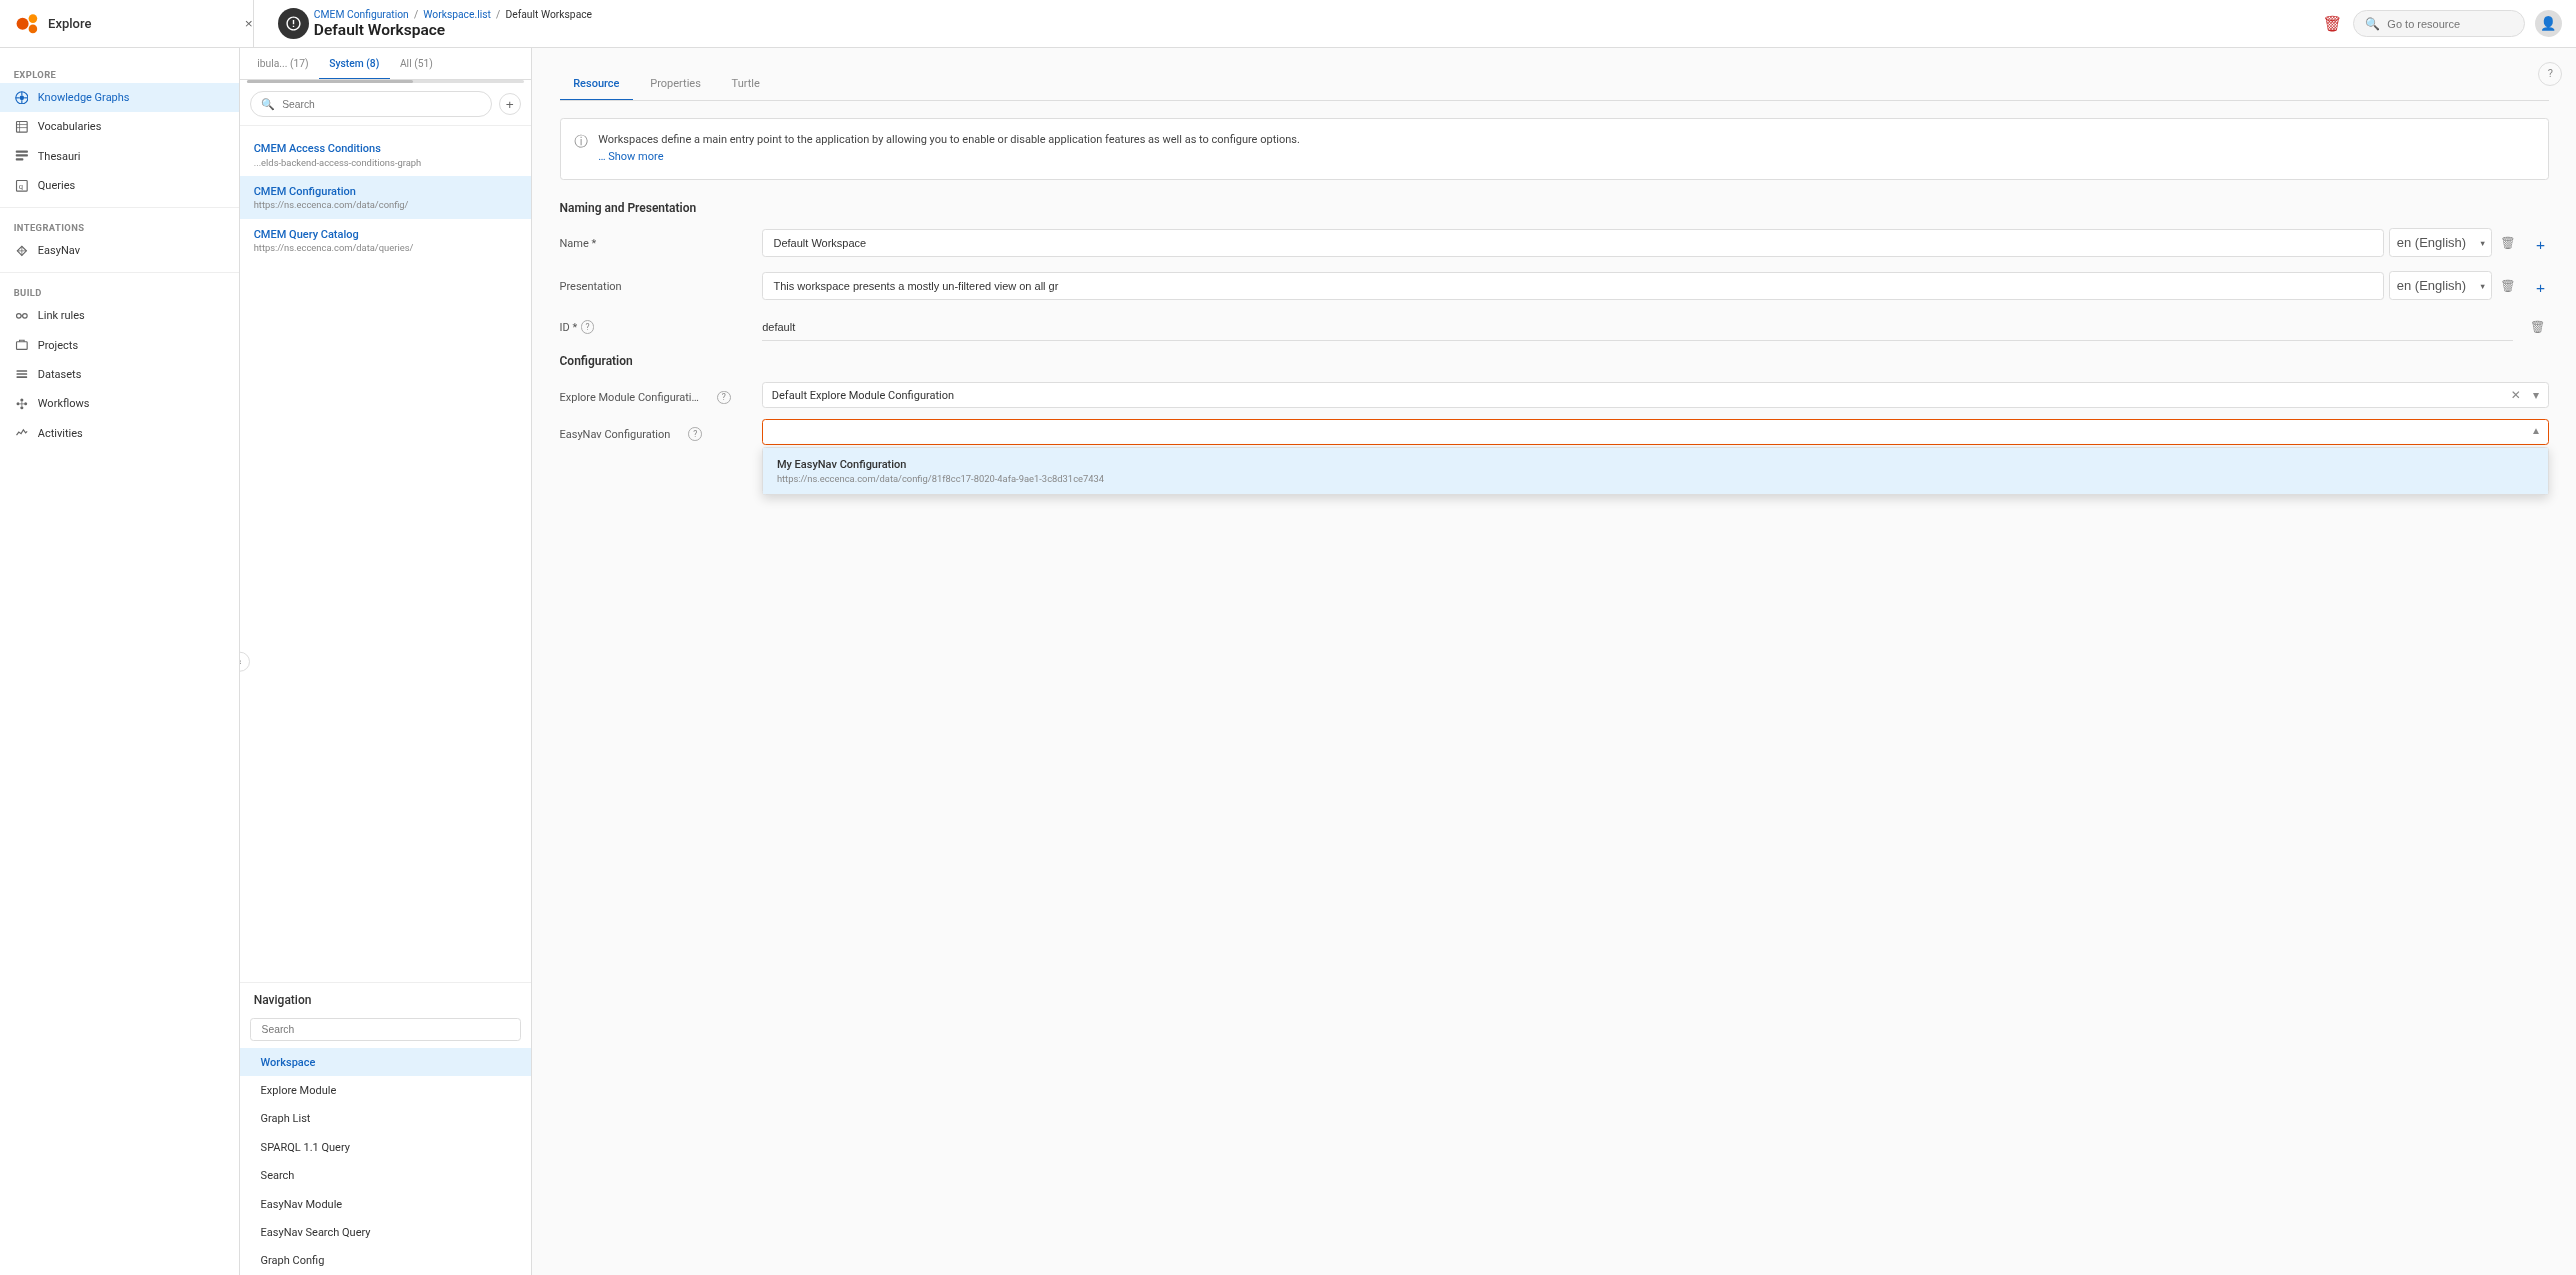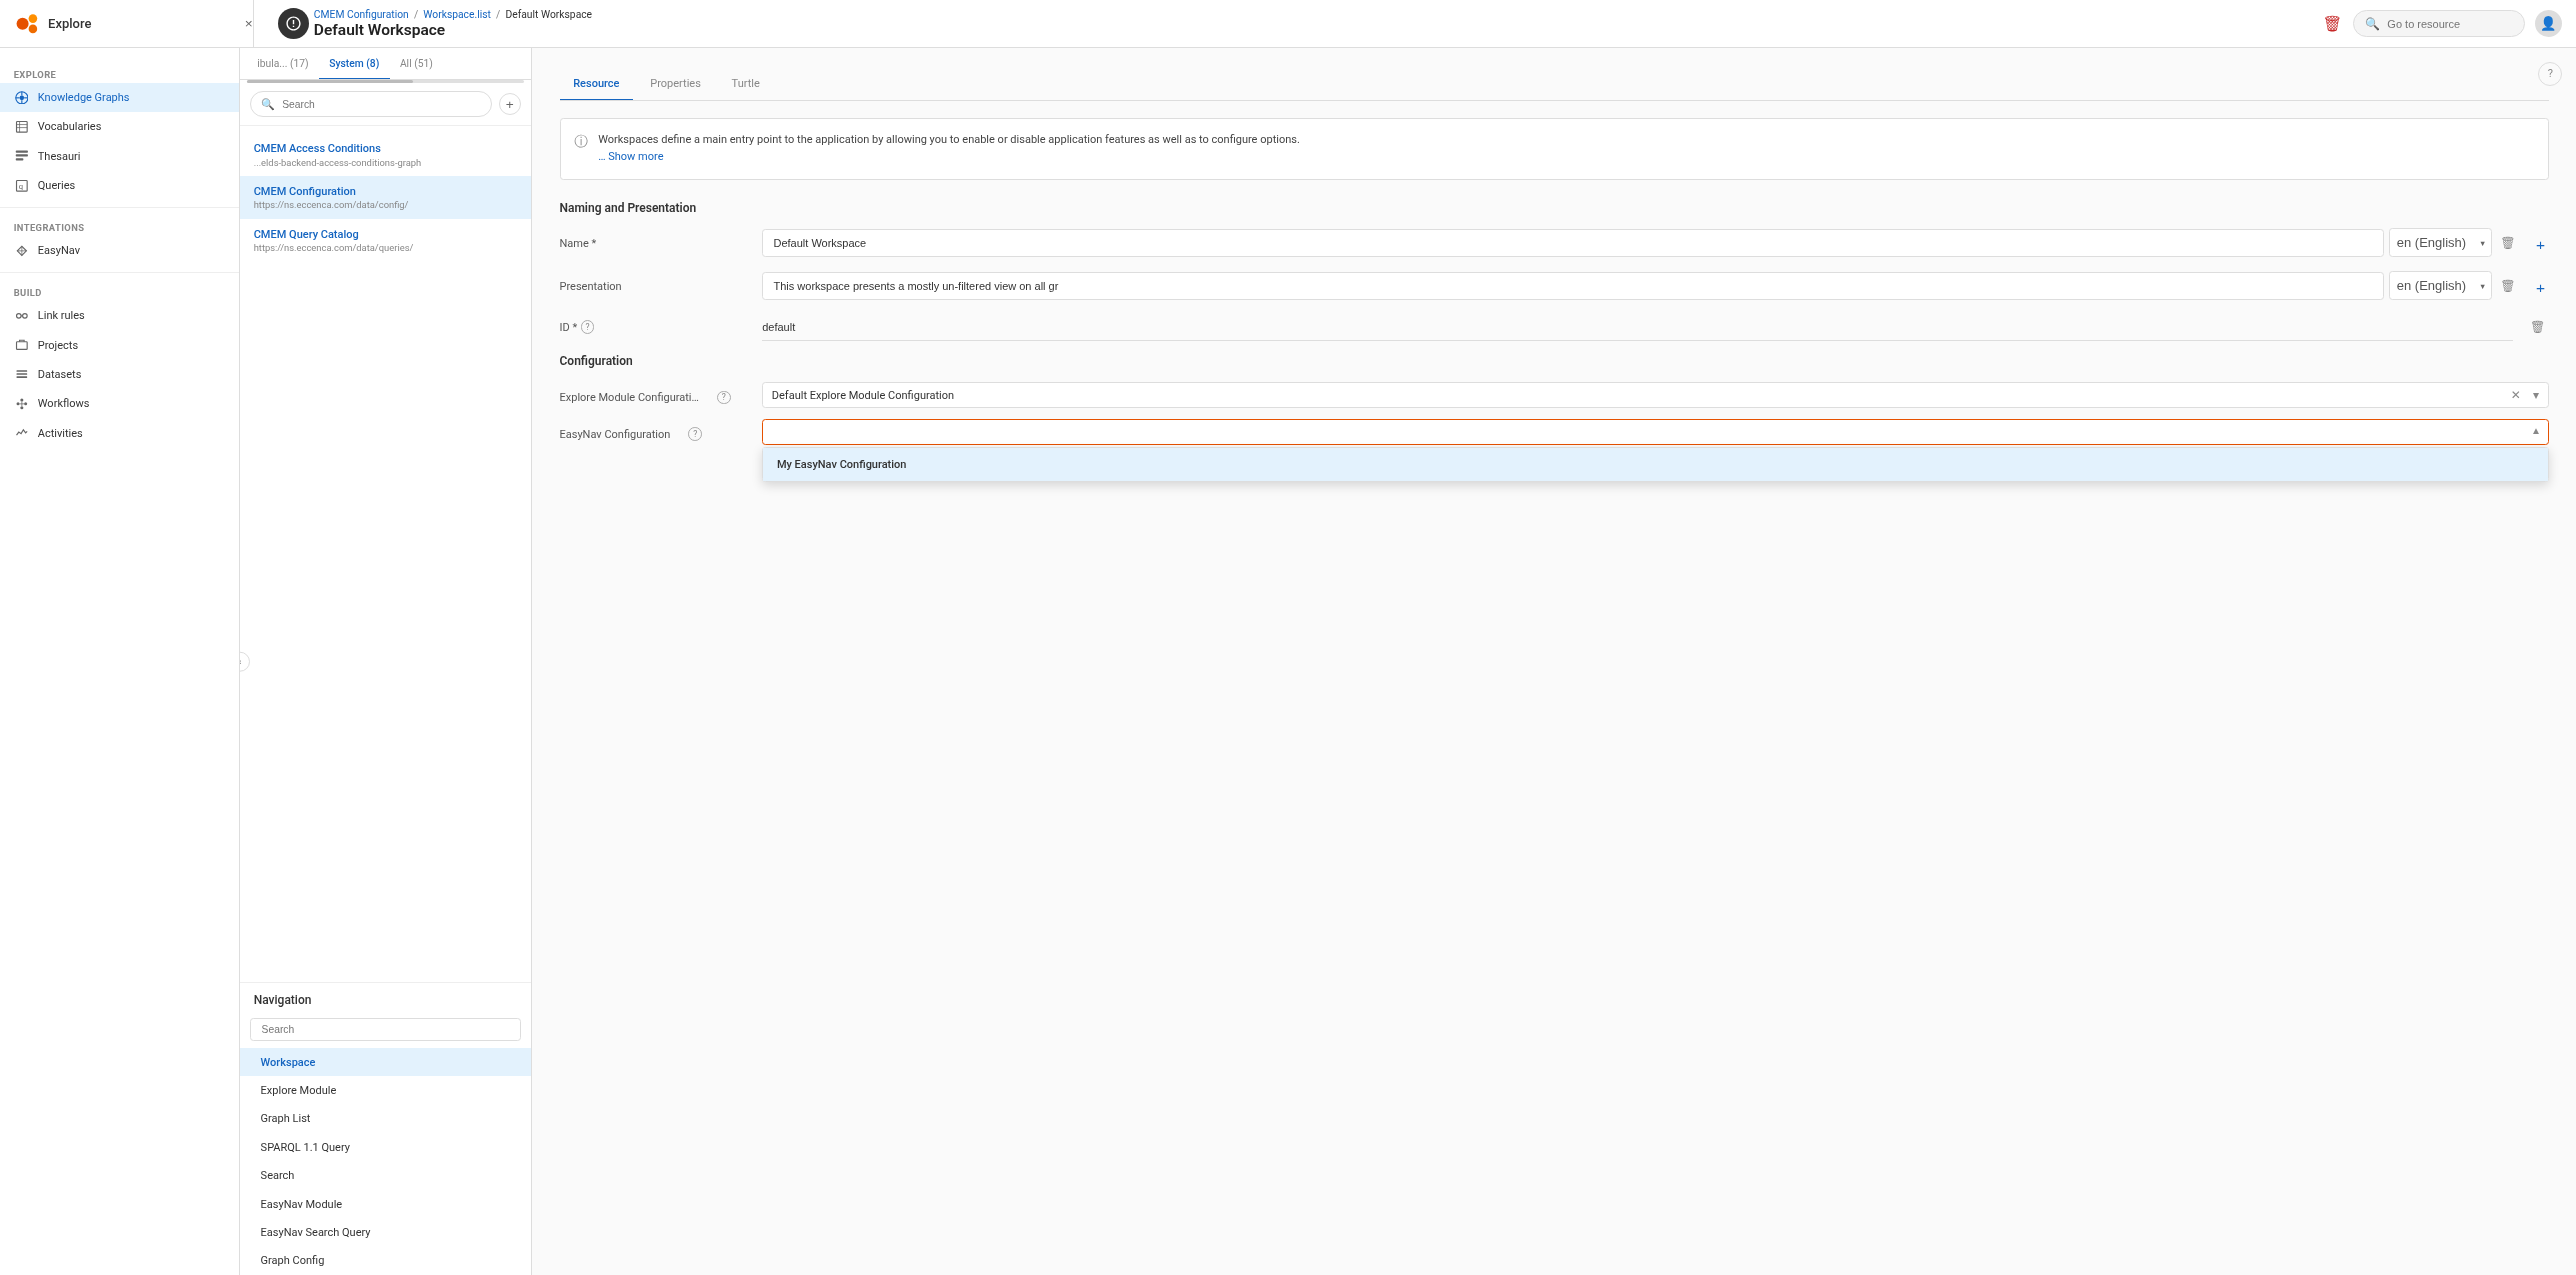--- a/index.html
+++ b/index.html
@@ -455,20 +455,21 @@
           </div>
           <div class="config-value">
             <div class="config-input-wrapper focused">
               <span class="config-value-text" style="color:#aaa;"></span>
               <button class="config-dropdown-btn" style="transform:rotate(180deg);">▾</button>
             </div>
 
             <div class="dropdown-popup">
               <div class="dropdown-item selected">
                 <div class="dropdown-item-title">My EasyNav Configuration</div>
+                <div class="dropdown-item-sub">https://ns.eccenca.com/data/config/81f8cc17-8020-4afa-9ae1-3c8d31ce7434</div>
               </div>
             </div>
           </div>
         </div>
       </div>
 
     </div>
   </div>
 </div>
 

